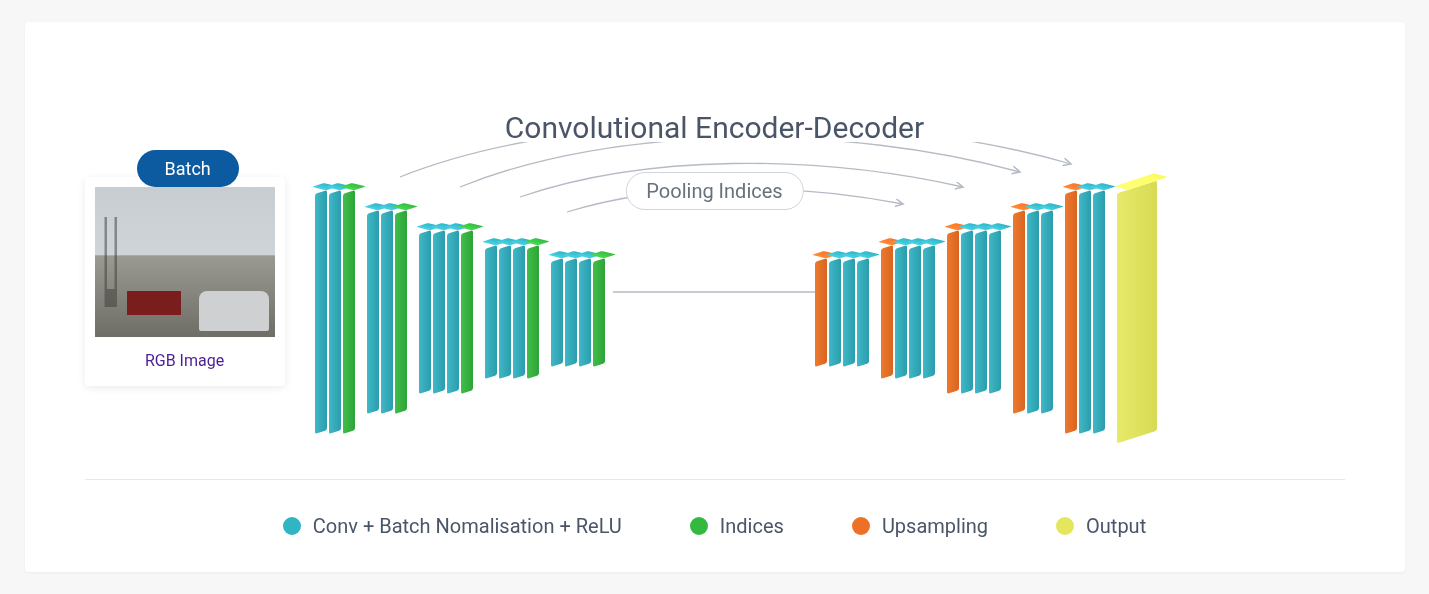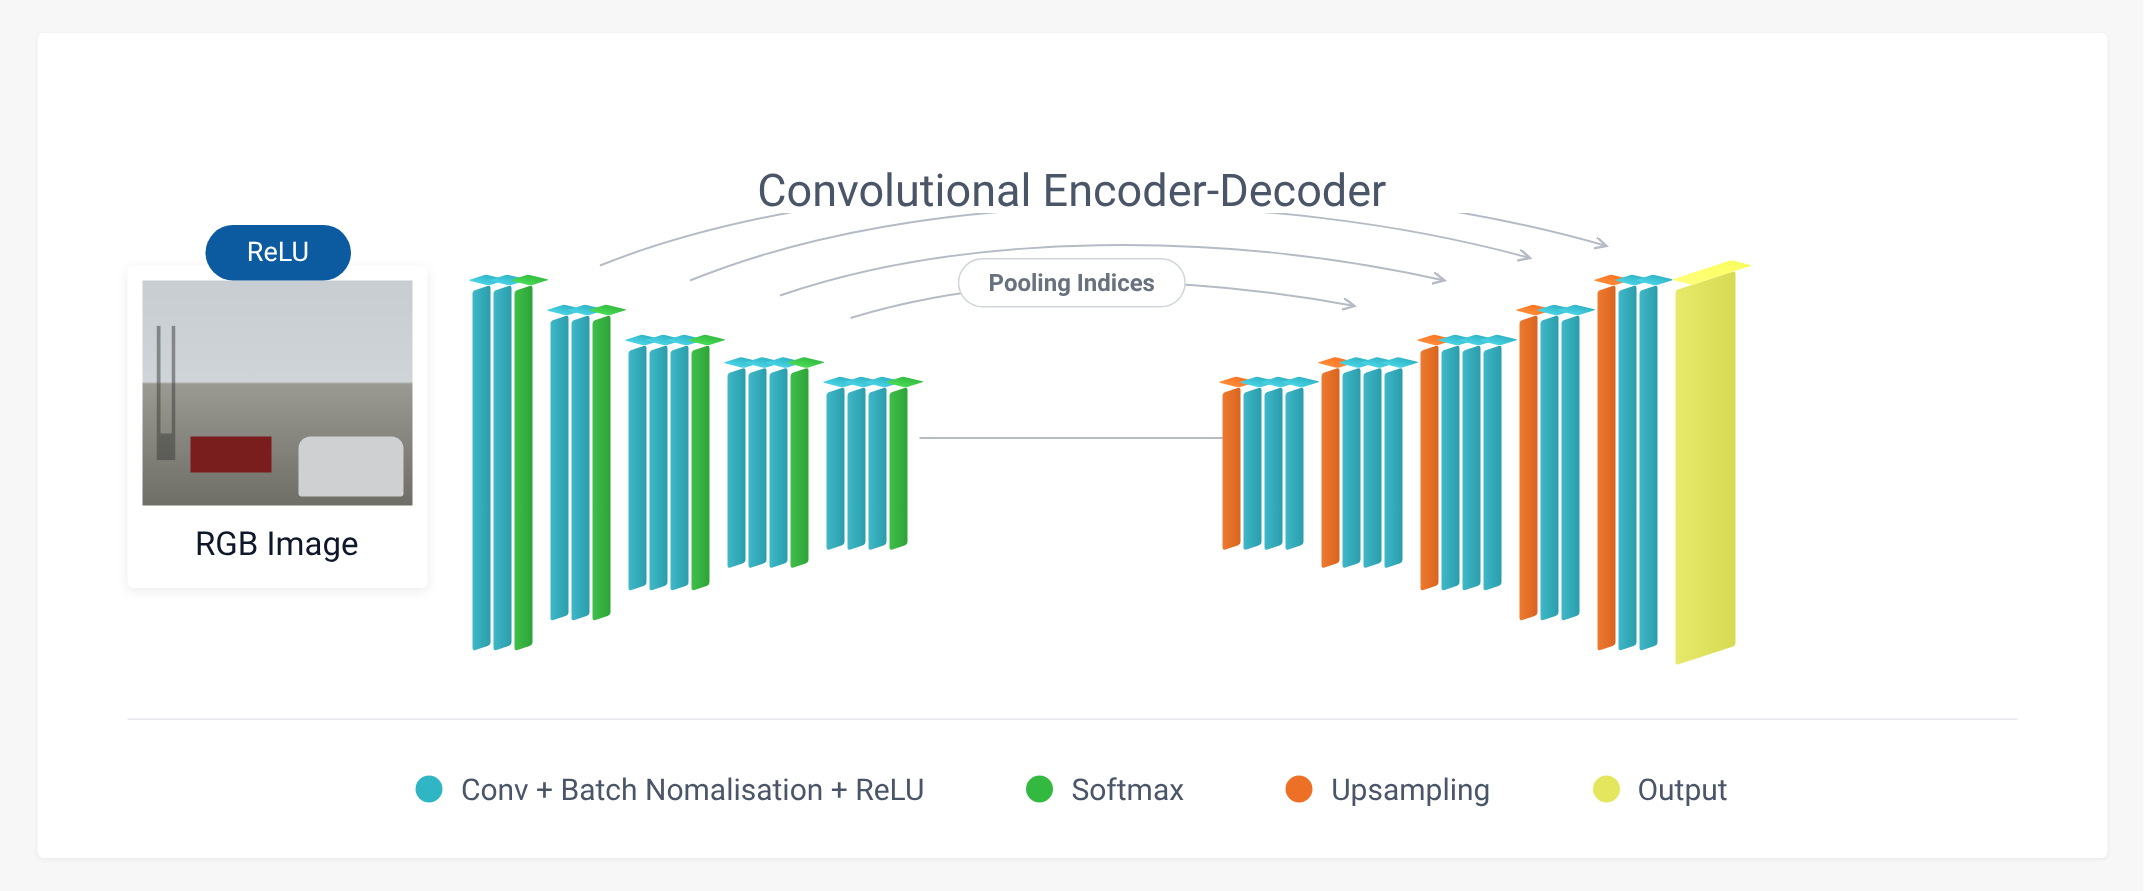--- a/index.html
+++ b/index.html
@@ -31,25 +31,24 @@
     margin-top: 48px;
   }
   .pooling-pill {
     position: absolute;
     top: 150px;
     left: 50%;
     transform: translateX(-50%);
     border: 1px solid #d0d5dc;
     border-radius: 999px;
     padding: 6px 20px;
-    font-size: 16px;
+    font-size: 20px;
     color: #68717e;
     background: #fff;
     z-index: 10;
-    font-weight: bold;
   }
   .badge {
     position: absolute;
     background: #0c5ba0;
     color: #fff;
     padding: 8px 28px;
     border-radius: 999px;
     font-size: 18px;
     font-weight: 400;
     z-index: 5;
@@ -68,21 +67,21 @@
   }
   .panel.input-p { top: 155px; left: 60px; }
   .panel.output-p { top: 155px; right: 50px; }
   .panel .img-box {
     width: 100%;
     height: 150px;
     margin-bottom: 14px;
     position: relative;
     overflow: hidden;
   }
-  .panel .caption { font-size: 22px; color: #0f172a; }
+  .panel .caption { font-size: 16px; color: #4c1d95; }
 
   
   .rgb-img {
     background: linear-gradient(to bottom, #c8cdd1 0%, #cfd4d8 45%, #9a9a93 46%, #6e6e66 100%);
     position: relative;
   }
   .rgb-img::before {
     content: "";
     position: absolute;
     left: 0; top: 30px; width: 50px; height: 90px;
@@ -171,21 +170,21 @@
 </style>
 </head>
 <body>
 
 <div class="card">
 
   <div class="title">Convolutional Encoder-Decoder</div>
 
   <div class="pooling-pill">Pooling Indices</div>
 
-  <div class="badge input">ReLU</div>
+  <div class="badge input">Batch</div>
 
   <div class="panel input-p">
     <div class="img-box rgb-img"></div>
     <div class="caption">RGB Image</div>
   </div>
 
 
   <div class="stage" id="stage">
     <svg class="arrows" viewBox="0 0 810 300" preserveAspectRatio="none">
       <defs>
@@ -242,21 +241,21 @@
 
   <div class="divider"></div>
 
   <div class="legend">
     <div class="item">
       <span class="dot d-teal"></span>
       <span>Conv + Batch Nomalisation + ReLU</span>
     </div>
     <div class="item">
       <span class="dot d-green"></span>
-      <span>Softmax</span>
+      <span>Indices</span>
     </div>
     <div class="item">
       <span class="dot d-orange"></span>
       <span>Upsampling</span>
     </div>
     <div class="item">
       <span class="dot d-yellow"></span>
       <span>Output</span>
     </div>
   </div>

